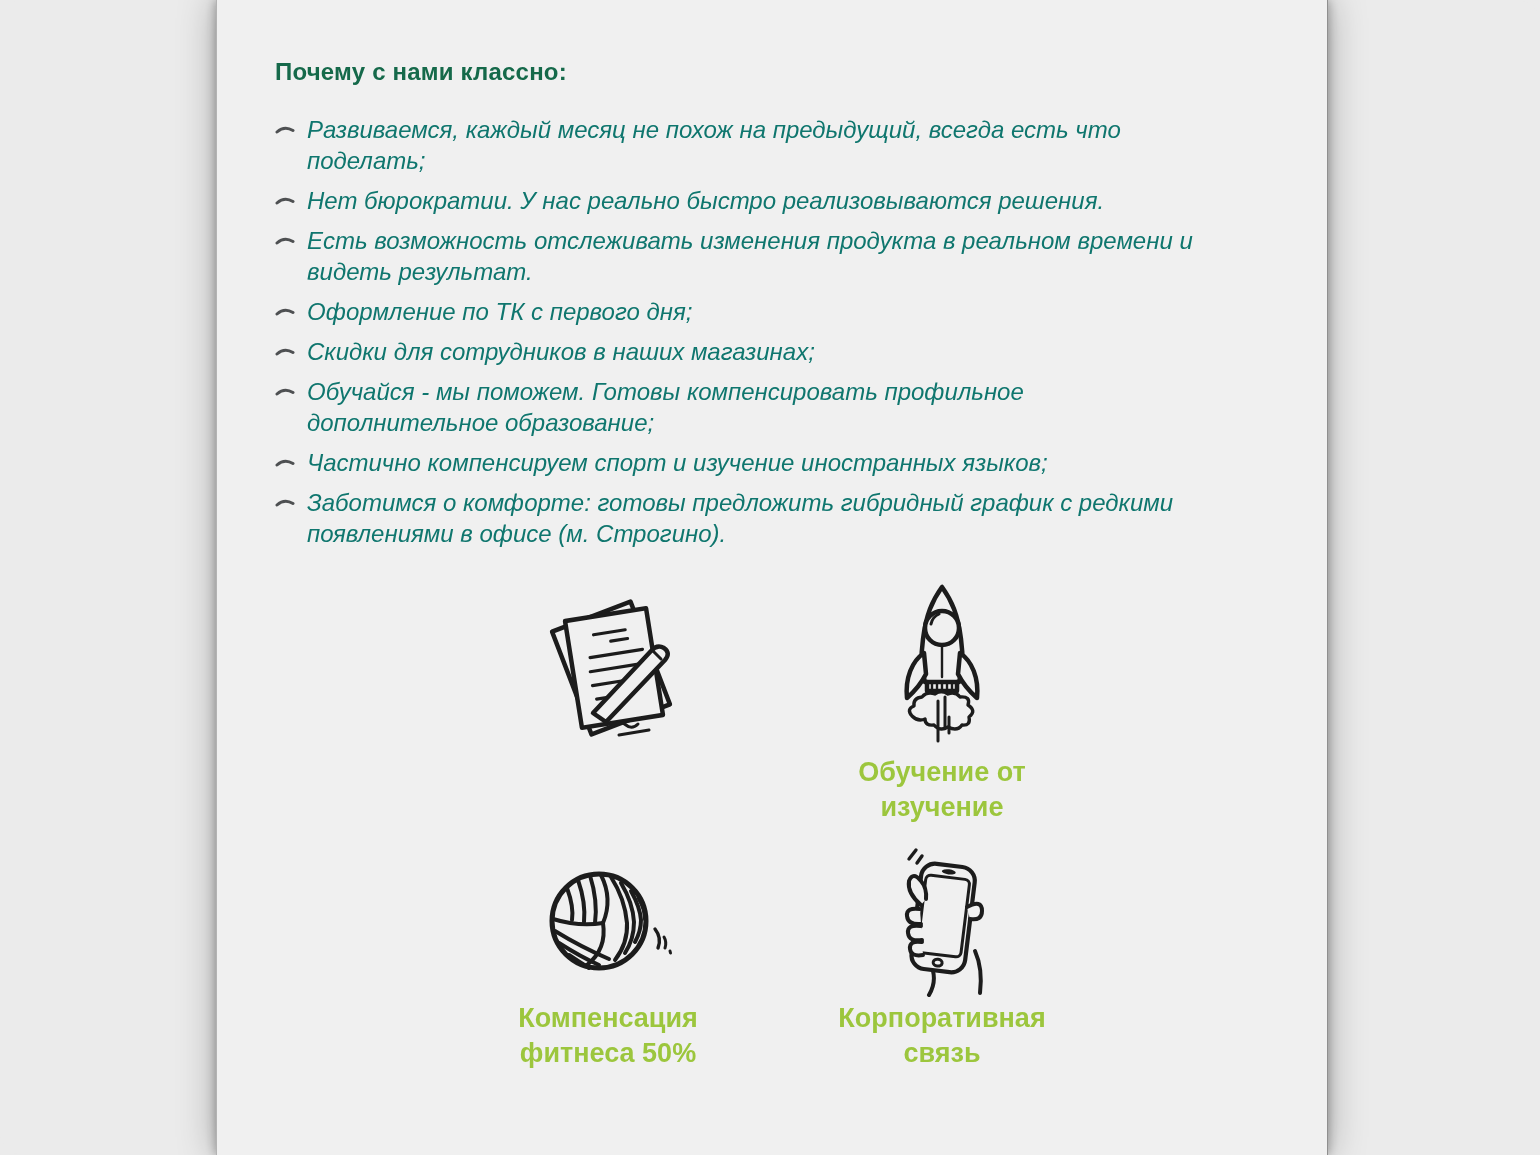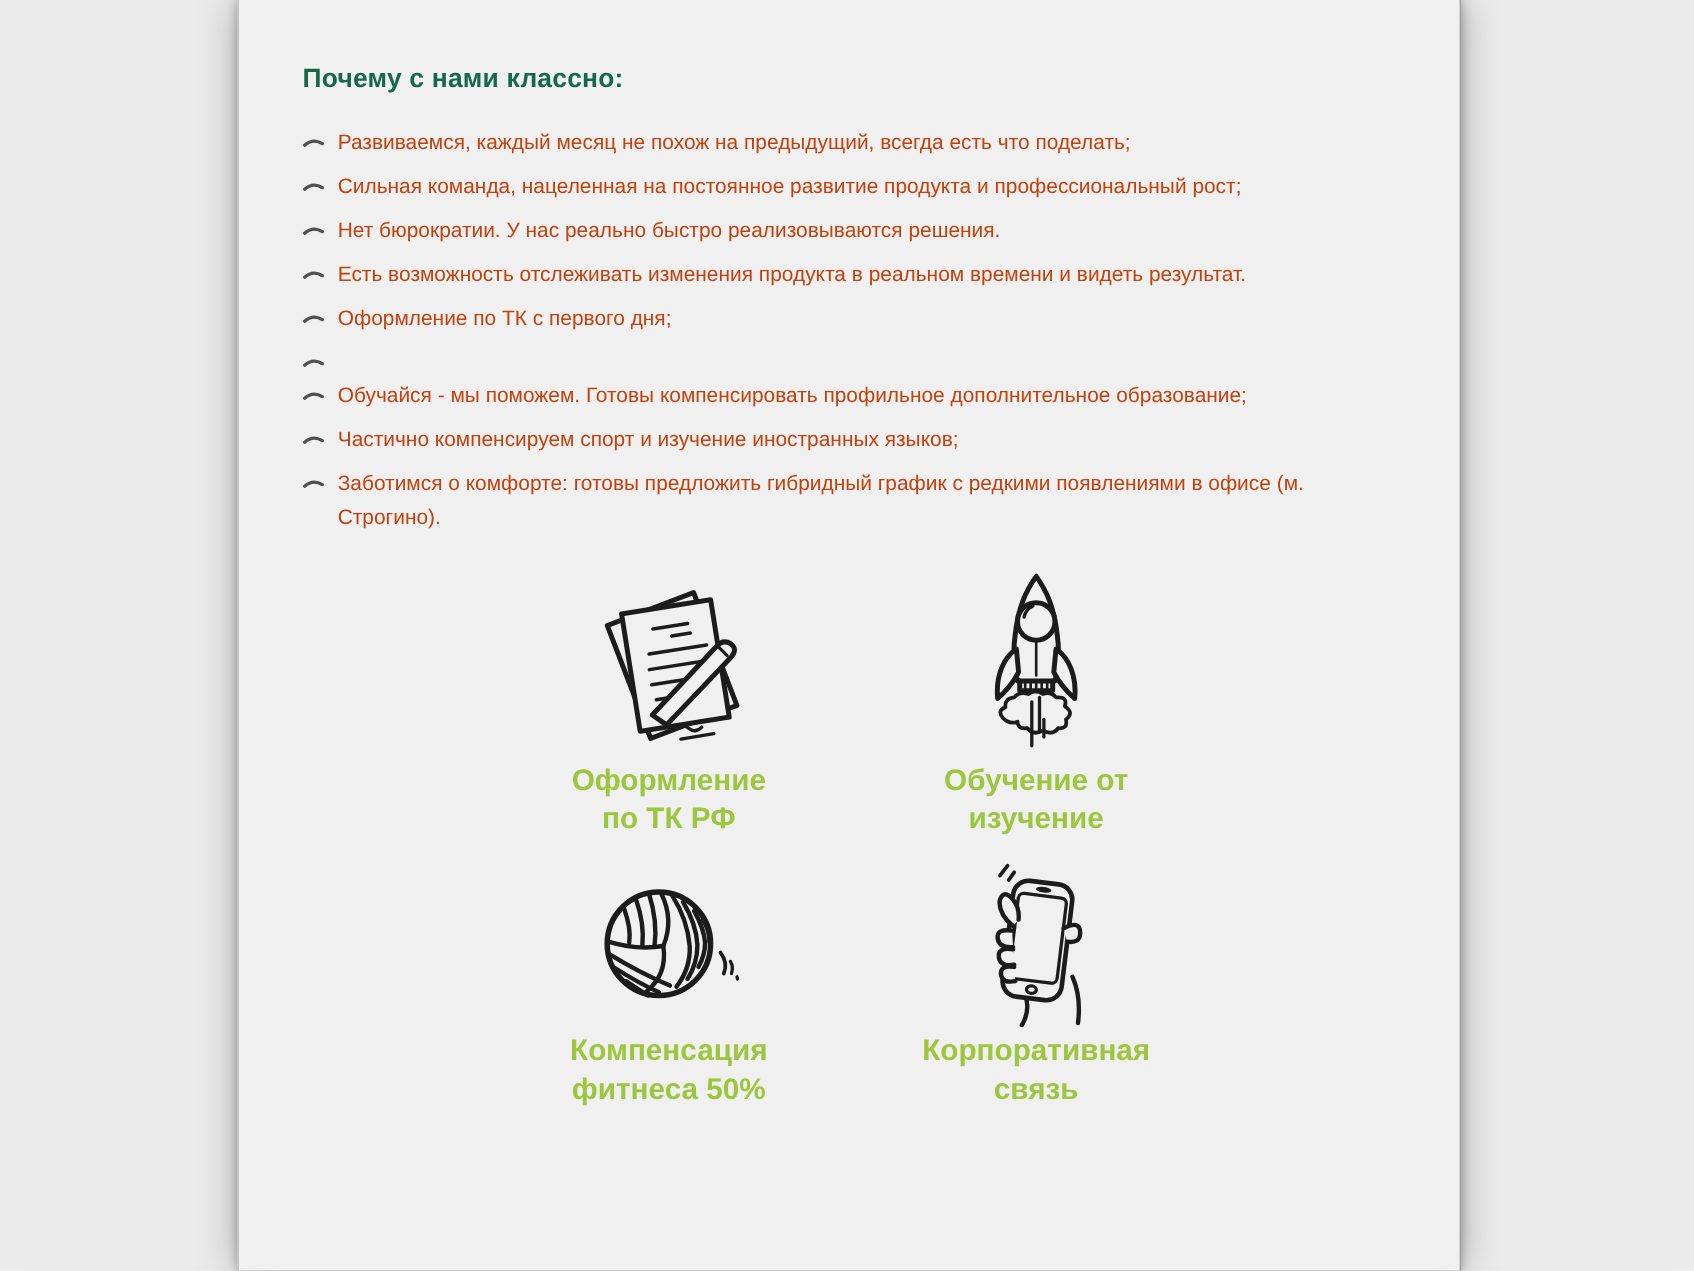--- a/index.html
+++ b/index.html
@@ -20,21 +20,21 @@
   h1.title {
     color:#15694a; font-size:24px; line-height:27px; font-weight:bold;
     margin:0 0 29px 0; letter-spacing:.2px;
   }
 
   ul.blist { list-style:none; width:940px; }
   ul.blist li { display:flex; margin:0 0 9px 0; }
   .marker { flex:0 0 32px; padding-top:10px; }
   .marker svg { display:block; }
   .btxt {
-    max-width:900px; color:#c2410c; font-size:19px; line-height:31px;
+    max-width:900px; color:#0f766e; font-size:24px; line-height:31px;font-style:italic;
   }
 
   .grid { display:flex; justify-content:center; }
   .grid.row1 { margin-top:30px; }
   .grid.row2 { margin-top:26px; }
   .benefit { width:334px; display:flex; flex-direction:column; align-items:center; }
   .icon-box { display:flex; align-items:center; justify-content:center; }
   .row1 .icon-box { height:168px; }
   .row2 .icon-box { height:142px; }
   .blabel {
@@ -64,28 +64,20 @@
               </svg>
           </span>
           <span class="btxt">Развиваемся, каждый месяц не похож на предыдущий, всегда есть что поделать;</span>
         </li>
         <li>
           <span class="marker">
             <svg width="20" height="11" viewBox="0 0 20 11">
                 <path d="M2 8 C7 3.5 13 3.5 18 6.5" stroke="#4e5052" stroke-width="3" fill="none" stroke-linecap="round"></path>
               </svg>
           </span>
-          <span class="btxt">Сильная команда, нацеленная на постоянное развитие продукта и профессиональный рост;</span>
-        </li>
-        <li>
-          <span class="marker">
-            <svg width="20" height="11" viewBox="0 0 20 11">
-                <path d="M2 8 C7 3.5 13 3.5 18 6.5" stroke="#4e5052" stroke-width="3" fill="none" stroke-linecap="round"></path>
-              </svg>
-          </span>
           <span class="btxt">Нет бюрократии. У нас реально быстро реализовываются решения.</span>
         </li>
         <li>
           <span class="marker">
             <svg width="20" height="11" viewBox="0 0 20 11">
                 <path d="M2 8 C7 3.5 13 3.5 18 6.5" stroke="#4e5052" stroke-width="3" fill="none" stroke-linecap="round"></path>
               </svg>
           </span>
           <span class="btxt">Есть возможность отслеживать изменения продукта в реальном времени и видеть результат.</span>
         </li>
@@ -96,20 +88,21 @@
               </svg>
           </span>
           <span class="btxt">Оформление по ТК с первого дня;</span>
         </li>
         <li>
           <span class="marker">
             <svg width="20" height="11" viewBox="0 0 20 11">
                 <path d="M2 8 C7 3.5 13 3.5 18 6.5" stroke="#4e5052" stroke-width="3" fill="none" stroke-linecap="round"></path>
               </svg>
           </span>
+          <span class="btxt">Скидки для сотрудников в наших магазинах;</span>
         </li>
         <li>
           <span class="marker">
             <svg width="20" height="11" viewBox="0 0 20 11">
                 <path d="M2 8 C7 3.5 13 3.5 18 6.5" stroke="#4e5052" stroke-width="3" fill="none" stroke-linecap="round"></path>
               </svg>
           </span>
           <span class="btxt">Обучайся - мы поможем. Готовы компенсировать профильное дополнительное образование;</span>
         </li>
         <li>
@@ -144,22 +137,20 @@
                 <path d="M57 81 h55" style="stroke-width:3.2"></path>
                 <path d="M57 95 h31" style="stroke-width:3.2"></path>
                 <path d="M59 109 h23" style="stroke-width:3.2"></path>
               </g>
               <path d="M60 126 L118 64 Q124 57 131 61 Q138 66 132 73 L73 135 Z" style="fill:#f0f0f0"></path>
               <path d="M119 63 l9 9" style="stroke-width:3"></path>
               <path d="M80 138 q7 -5 13 0 q6 5 12 -1" style="stroke-width:3"></path>
               <path d="M86 148 l30 -5" style="stroke-width:3"></path>
             </svg>
           </div>
-          <div class="blabel">Оформление
-по ТК РФ</div>
         </div>
 
         <div class="benefit">
           <div class="icon-box">
             <svg class="ink" width="112" height="164" viewBox="0 0 112 164">
               <path d="M56 6 C46 20 40 34 37 58 C34 80 36 92 39 101 L73 101 C76 92 78 80 75 58 C72 34 66 20 56 6 Z" style="fill:#f0f0f0"></path>
               <path d="M38 72 C26 80 19 97 21 117 C29 110 36 101 40 93 Z" style="fill:#f0f0f0"></path>
               <path d="M74 72 C86 80 93 97 91 117 C83 110 76 101 72 93 Z" style="fill:#f0f0f0"></path>
               <circle cx="56" cy="47" r="17" style="fill:#f0f0f0"></circle>
               <path d="M45 43 a14 14 0 0 1 8 -10" style="stroke-width:3"></path>

